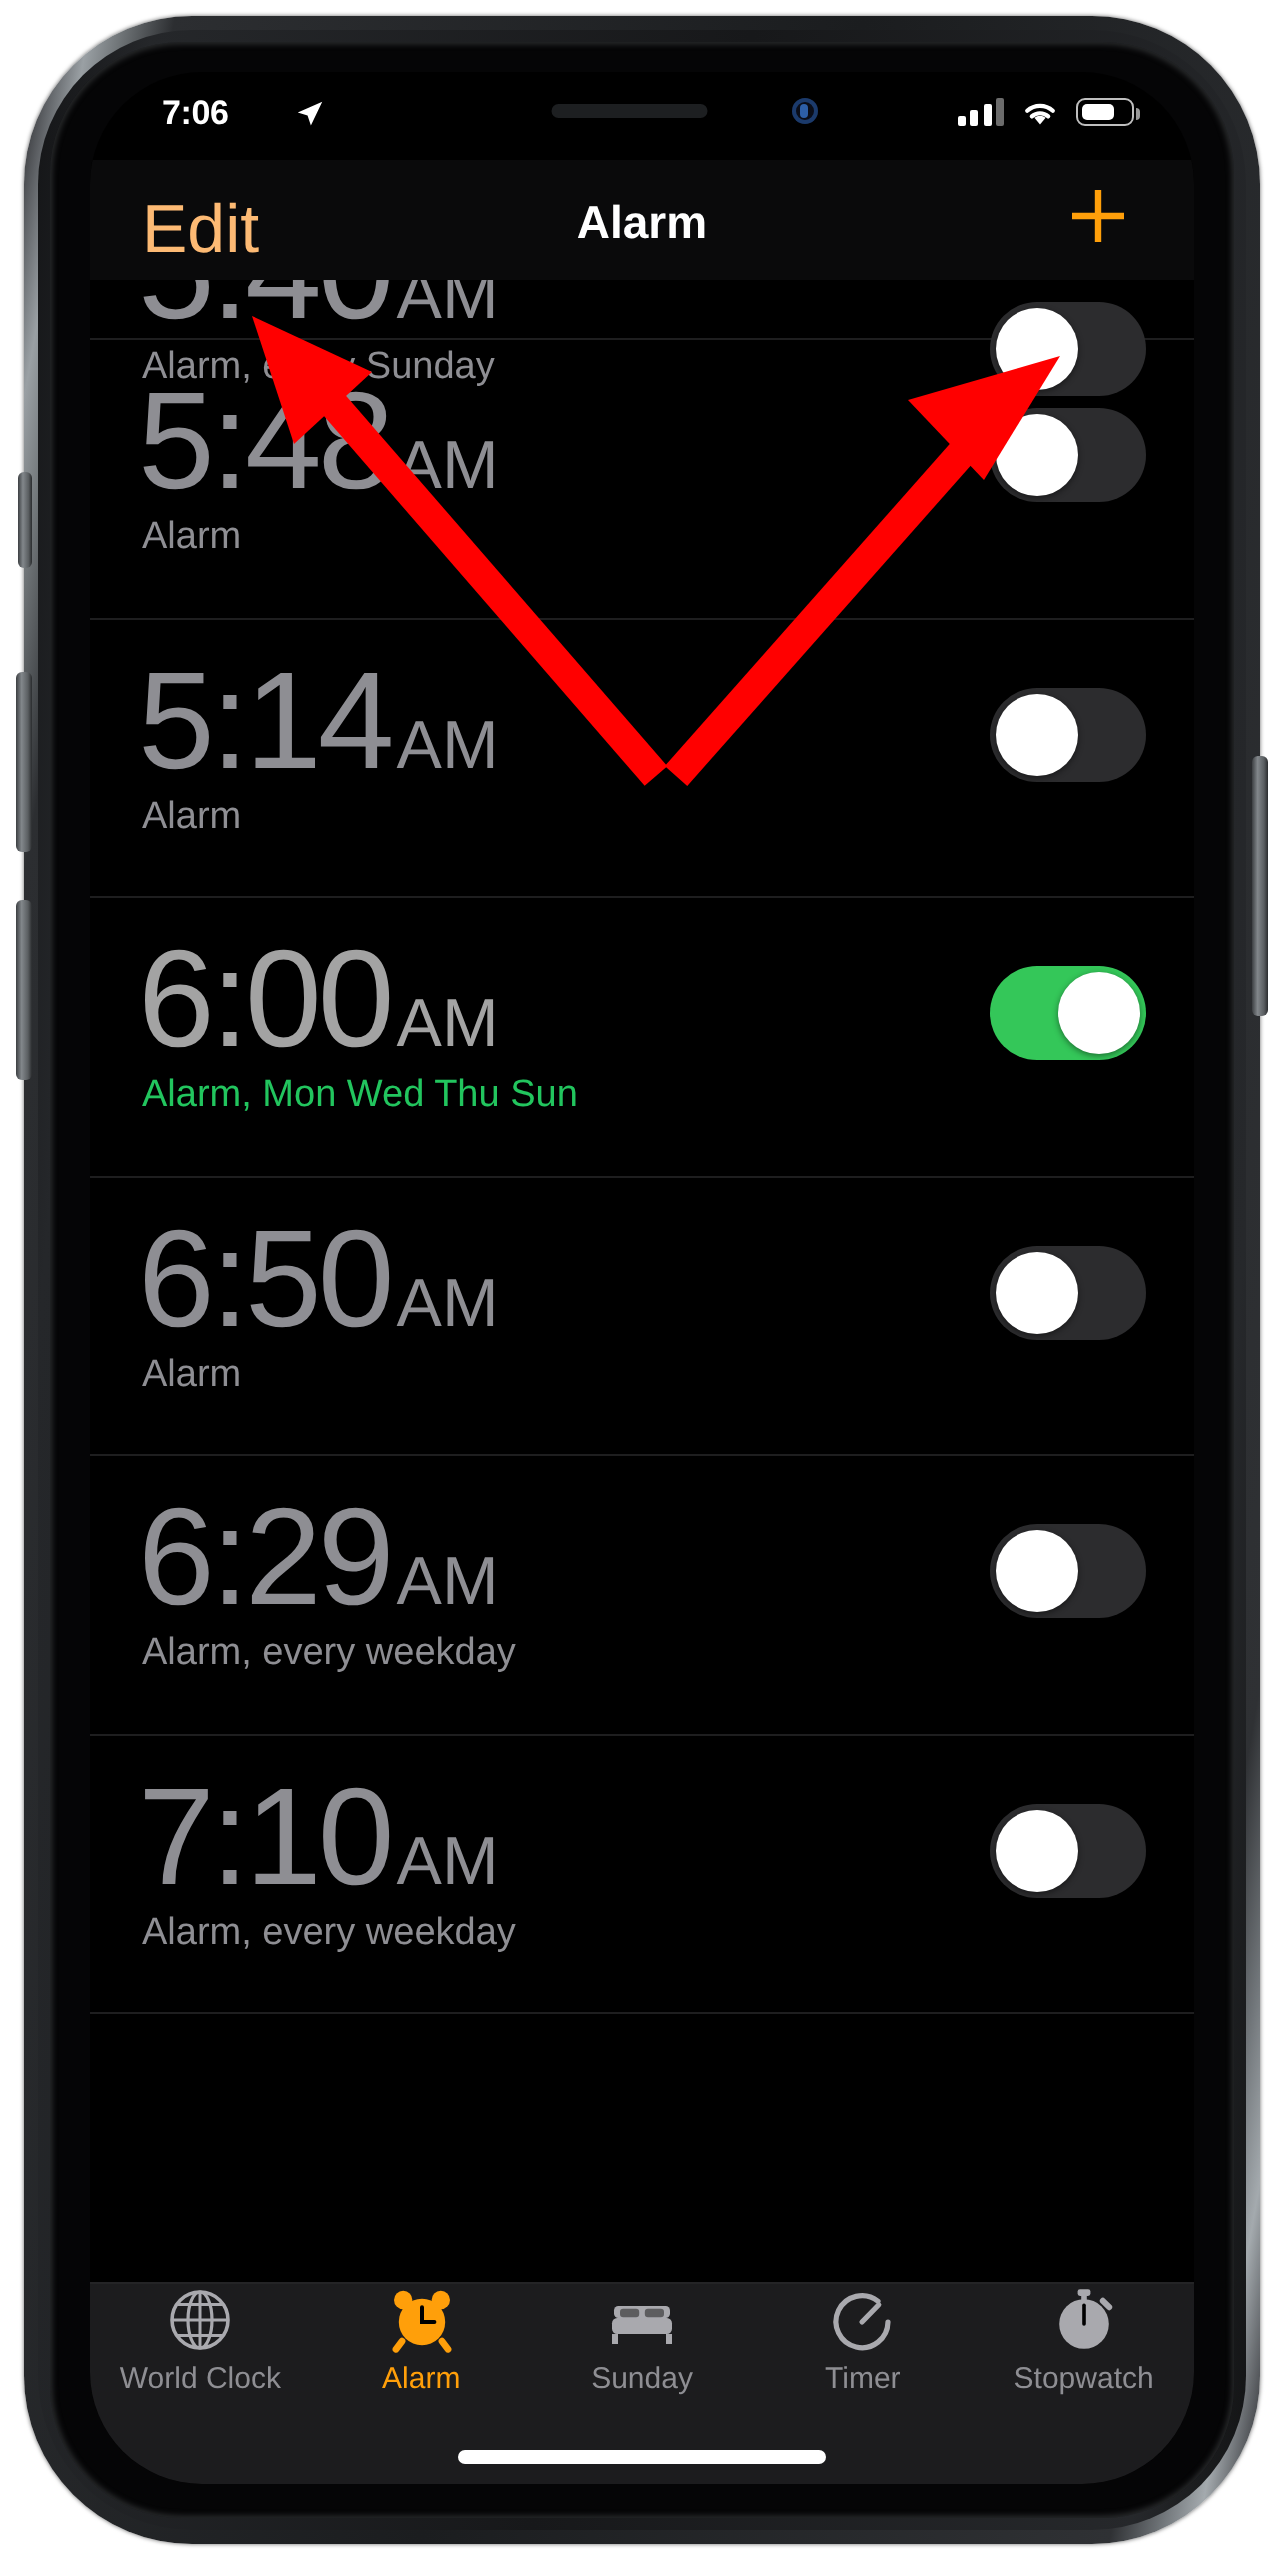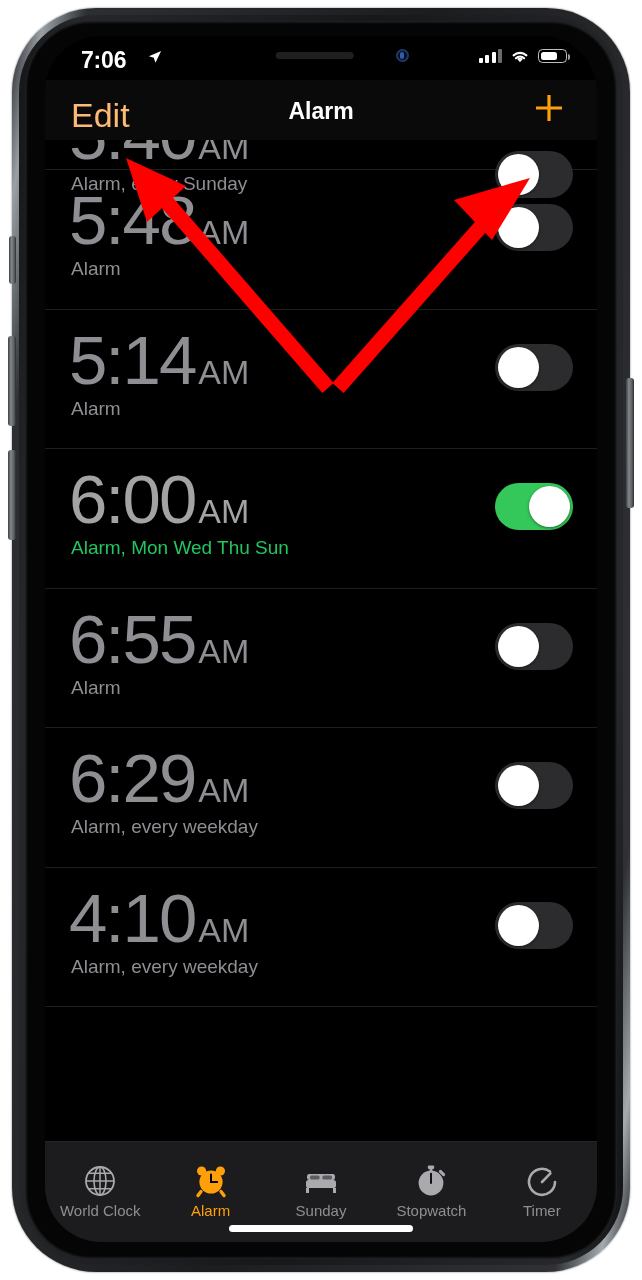--- a/index.html
+++ b/index.html
@@ -128,21 +128,21 @@
     position: absolute;
     top: 0; left: 0; right: 0;
     height: 44px;
     z-index: 20;
     color: #fff;
   }
   #status-time {
     position: absolute;
     left: 36px;
     top: 11px;
-    font-size: 23px;
+    font-size: 17px;
     font-weight: bold;
     letter-spacing: -0.2px;
   }
   #status-location-icon {
     position: absolute;
     left: 103px;
     top: 14px;
     width: 14px;
     height: 14px;
   }
@@ -297,21 +297,21 @@
     display: flex;
     z-index: 15;
     border-top: 1px solid #242426;
   }
   .tab-item {
     flex: 1;
     display: flex;
     flex-direction: column;
     align-items: center;
     justify-content: flex-start;
-    padding-top: 21px;
+    padding-top: 0;
     cursor: pointer;
   }
   .tab-icon { height: 36px; display: flex; align-items: center; justify-content: center; }
   .tab-label {
     margin-top: 3px;
     font-size: 15px;
     color: #8e8e93;
     white-space: nowrap;
   }
   .tab-item.active .tab-label { color: #ff9f0a; }
@@ -428,41 +428,41 @@
         <span class="hhmm">6:00</span><span class="ampm">AM</span>
       </div>
       <div class="alarm-label">Alarm, Mon Wed Thu Sun</div>
       <div class="toggle on">
         <div class="knob"></div>
       </div>
     </div>
 
     <div class="alarm-row">
       <div class="alarm-time">
-        <span class="hhmm">6:55</span><span class="ampm">AM</span>
+        <span class="hhmm">6:50</span><span class="ampm">AM</span>
       </div>
       <div class="alarm-label">Alarm</div>
       <div class="toggle">
         <div class="knob"></div>
       </div>
     </div>
 
     <div class="alarm-row">
       <div class="alarm-time">
         <span class="hhmm">6:29</span><span class="ampm">AM</span>
       </div>
       <div class="alarm-label">Alarm, every weekday</div>
       <div class="toggle">
         <div class="knob"></div>
       </div>
     </div>
 
     <div class="alarm-row">
       <div class="alarm-time">
-        <span class="hhmm">4:10</span><span class="ampm">AM</span>
+        <span class="hhmm">7:10</span><span class="ampm">AM</span>
       </div>
       <div class="alarm-label">Alarm, every weekday</div>
       <div class="toggle">
         <div class="knob"></div>
       </div>
     </div>
 
   </div>
 
   <div id="tab-bar">
@@ -504,40 +504,40 @@
           <rect x="7" y="12.4" width="9.6" height="4.2" rx="1.6" fill="#000" opacity=".45"></rect>
           <rect x="19.4" y="12.4" width="9.6" height="4.2" rx="1.6" fill="#000" opacity=".45"></rect>
         </svg>
       </span>
       <span class="tab-label">Sunday</span>
     </div>
 
     <div class="tab-item">
       <span class="tab-icon">
         <svg width="36" height="36" viewBox="0 0 36 36">
+          <path d="M26 8.6 A13 13 0 1 0 31 19" fill="none" stroke="#a9a9ae" stroke-width="2.6" stroke-linecap="round"></path>
+          <path d="M18 19 L26.4 10.4" stroke="#a9a9ae" stroke-width="2.6" stroke-linecap="round"></path>
+        </svg>
+      </span>
+      <span class="tab-label">Timer</span>
+    </div>
+
+    <div class="tab-item">
+      <span class="tab-icon">
+        <svg width="36" height="36" viewBox="0 0 36 36">
           <circle cx="18" cy="20" r="12.4" fill="#a9a9ae"></circle>
           <rect x="14.8" y="2.6" width="6.4" height="3.4" rx="1.2" fill="#a9a9ae"></rect>
           <rect x="16.6" y="5.4" width="2.8" height="3.4" fill="#a9a9ae"></rect>
           <path d="M27.4 8.4 l3.2 3.2" stroke="#a9a9ae" stroke-width="3" stroke-linecap="round"></path>
           <line x1="18" y1="20" x2="18" y2="10.6" stroke="#000" stroke-width="1.8" stroke-linecap="round"></line>
         </svg>
       </span>
       <span class="tab-label">Stopwatch</span>
     </div>
 
-    <div class="tab-item">
-      <span class="tab-icon">
-        <svg width="36" height="36" viewBox="0 0 36 36">
-          <path d="M26 8.6 A13 13 0 1 0 31 19" fill="none" stroke="#a9a9ae" stroke-width="2.6" stroke-linecap="round"></path>
-          <path d="M18 19 L26.4 10.4" stroke="#a9a9ae" stroke-width="2.6" stroke-linecap="round"></path>
-        </svg>
-      </span>
-      <span class="tab-label">Timer</span>
-    </div>
-
   </div>
 
   <div id="home-indicator"></div>
 </div>
 
 <svg id="annotations" viewBox="0 0 642 1280">
 
   <g>
     <path d="M328 388 L158 192" stroke="#ff0000" stroke-width="15" stroke-linecap="butt" fill="none"></path>
     <path d="M126 158 L186 186 L147 222 Z" fill="#ff0000"></path>

